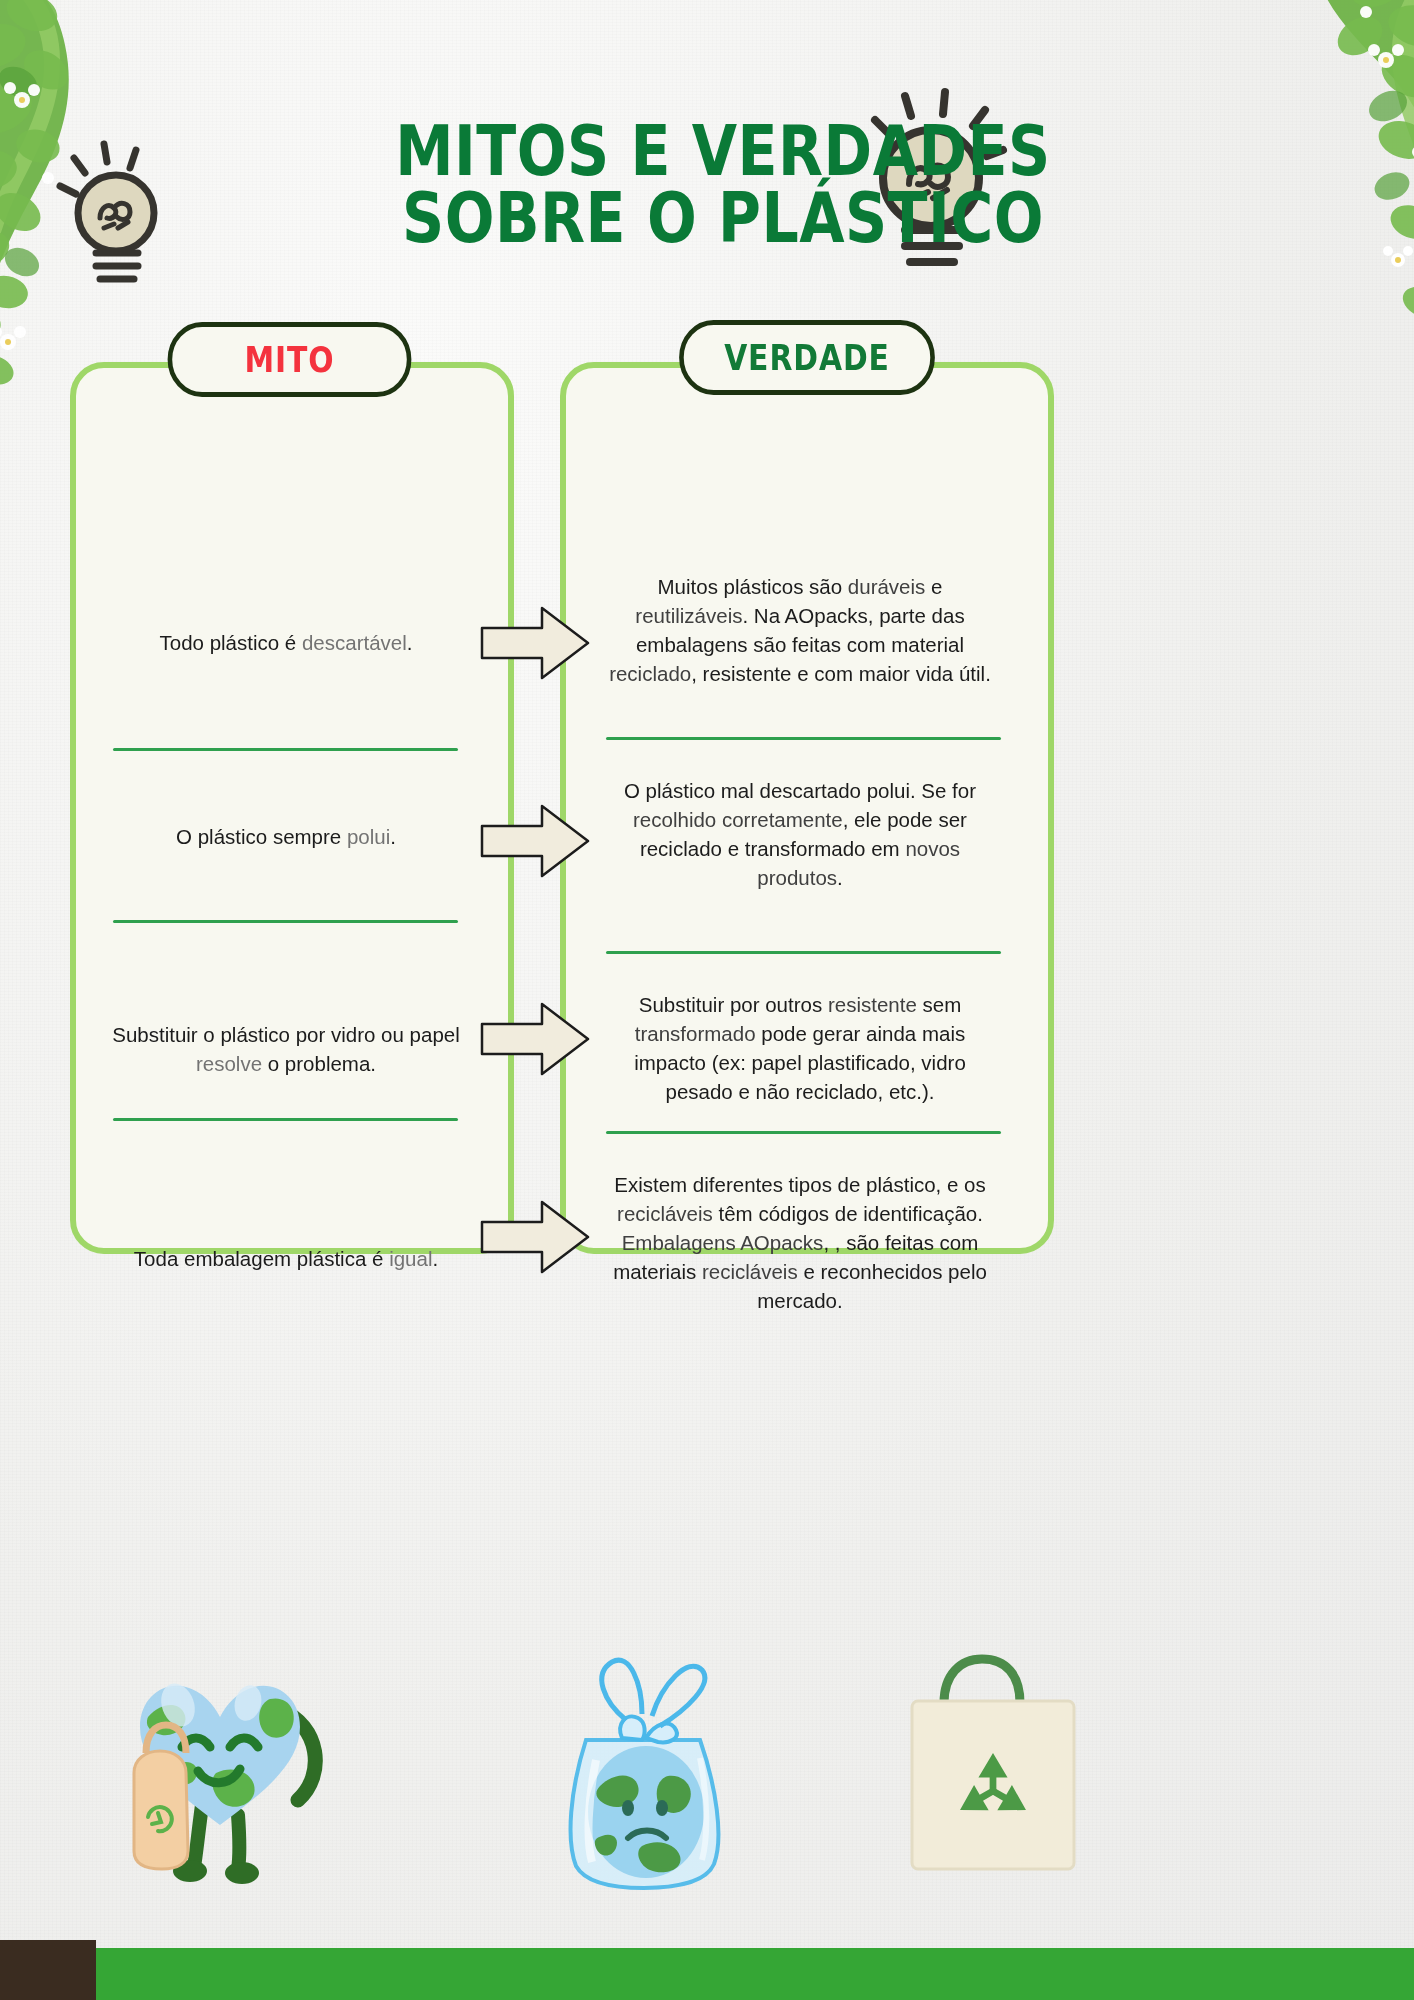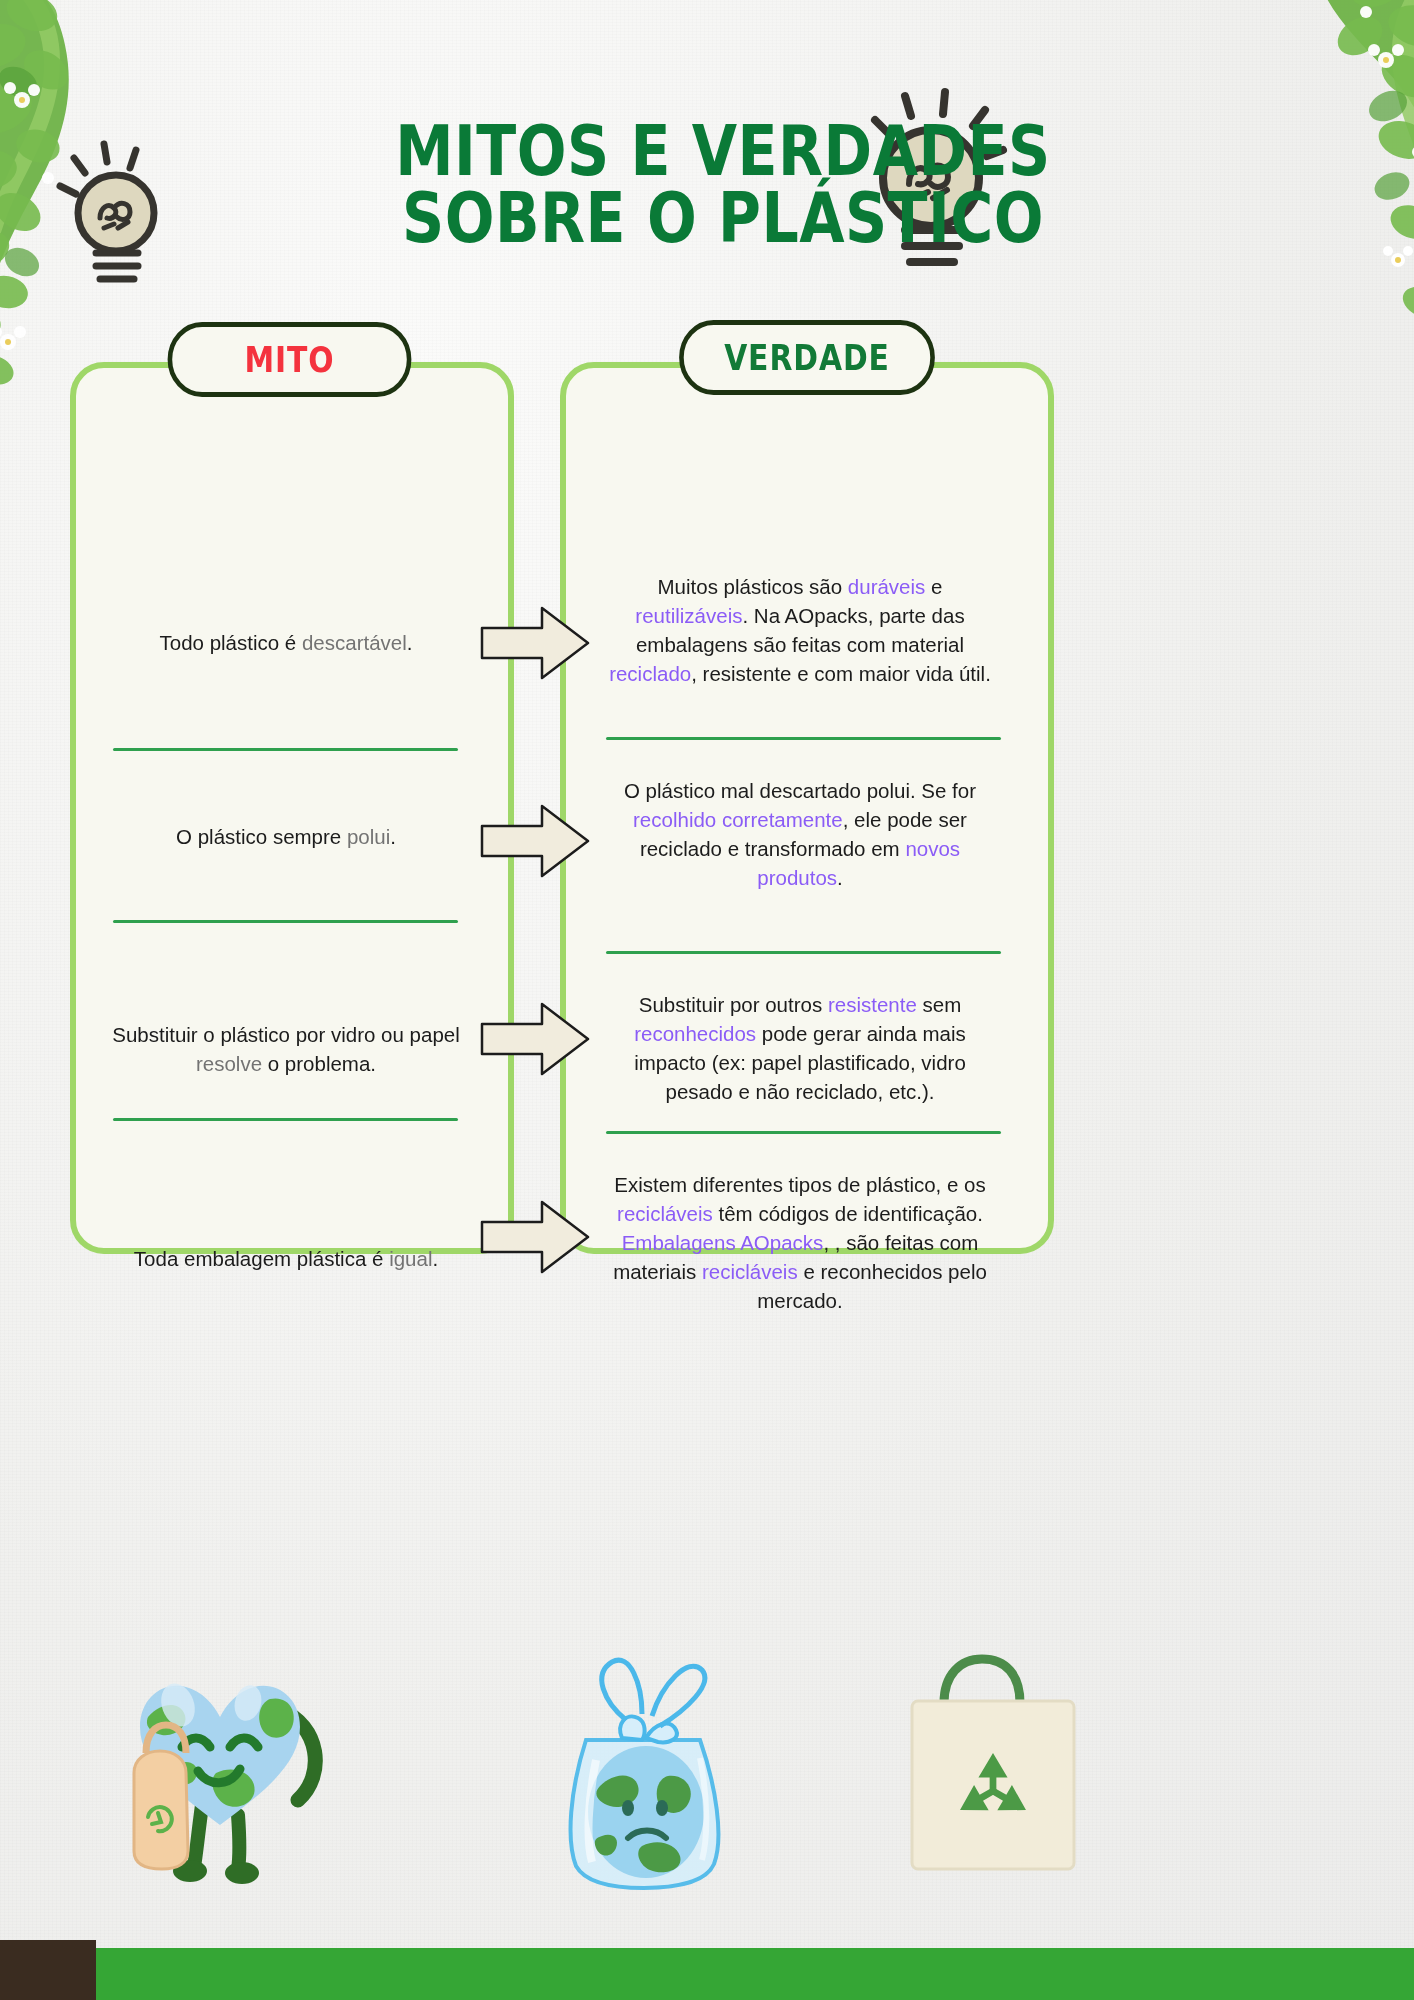--- a/index.html
+++ b/index.html
@@ -48,21 +48,21 @@
     transform:scaleX(0.92);
   }
   .badge-mito{left:157px;top:322px;width:255px;height:65px;color:#f4333e;}
   .badge-verd{left:668px;top:320px;width:268px;height:65px;color:#127a37;}
 
   .cell{
     position:absolute;text-align:center;color:#1c1c1c;
     font-size:20.5px;line-height:1.42;
   }
   .cell .red{color:#737373;}
-  .cell .grn{color:#8b5cf6;}
+  .cell .grn{color:#404040;}
 
   .mito-cell{width:372px;left:100px;}
   .verd-cell{width:400px;left:600px;}
 
   .divider{position:absolute;height:3px;background:#2fa04e;border-radius:2px;}
   .div-m{left:113px;width:345px;}
   .div-v{left:606px;width:395px;}
 
   
   .arrow{position:absolute;width:110px;height:78px;}
@@ -235,21 +235,21 @@
 <div class="cell mito-cell" style="top:822px;"><span>O plástico sempre </span><span class="red">polui</span><span>.</span></div>
 <div class="cell mito-cell" style="top:1020px;"><span>Substituir o plástico por vidro ou papel </span><span class="red">resolve</span><span> o problema.</span></div>
 <div class="cell mito-cell" style="top:1200px;margin-top:44px;"><span>Toda embalagem plástica é </span><span class="red">igual</span><span>.</span></div>
 
 <div class="divider div-m" style="top:748px;"></div>
 <div class="divider div-m" style="top:920px;"></div>
 <div class="divider div-m" style="top:1118px;"></div>
 
 <div class="cell verd-cell" style="top:572px;"><span>Muitos plásticos são </span><span class="grn">duráveis</span><span> e </span><span class="grn">reutilizáveis</span><span>. Na AOpacks, parte das embalagens são feitas com material </span><span class="grn">reciclado</span><span>, resistente e com maior vida útil.</span></div>
 <div class="cell verd-cell" style="top:776px;"><span>O plástico mal descartado polui. Se for </span><span class="grn">recolhido corretamente</span><span>, ele pode ser reciclado e transformado em </span><span class="grn">novos produtos</span><span>.</span></div>
-<div class="cell verd-cell" style="top:990px;"><span>Substituir por outros </span><span class="grn">resistente</span><span> sem </span><span class="grn">reconhecidos</span><span> pode gerar ainda mais impacto (ex: papel plastificado, vidro pesado e não reciclado, etc.).</span></div>
+<div class="cell verd-cell" style="top:990px;"><span>Substituir por outros </span><span class="grn">resistente</span><span> sem </span><span class="grn">transformado</span><span> pode gerar ainda mais impacto (ex: papel plastificado, vidro pesado e não reciclado, etc.).</span></div>
 <div class="cell verd-cell" style="top:1170px;text-align:center;"><span>Existem diferentes tipos de plástico, e os </span><span class="grn">recicláveis</span><span> têm códigos de identificação. </span><span class="grn">Embalagens AOpacks</span><span>, , são feitas com materiais </span><span class="grn">recicláveis</span><span> e reconhecidos pelo mercado.</span></div>
 
 <div class="divider div-v" style="top:737px;"></div>
 <div class="divider div-v" style="top:951px;"></div>
 <div class="divider div-v" style="top:1131px;"></div>
 
 <div class="arrow" style="left:480px;top:604px;">
   <svg viewBox="0 0 110 78">
       <path d="M2,24 L62,24 L62,4 L108,39 L62,74 L62,54 L2,54 Z" fill="#f1ecdd" stroke="#1c1c1c" stroke-width="2.5" stroke-linejoin="round"></path>
     </svg>

